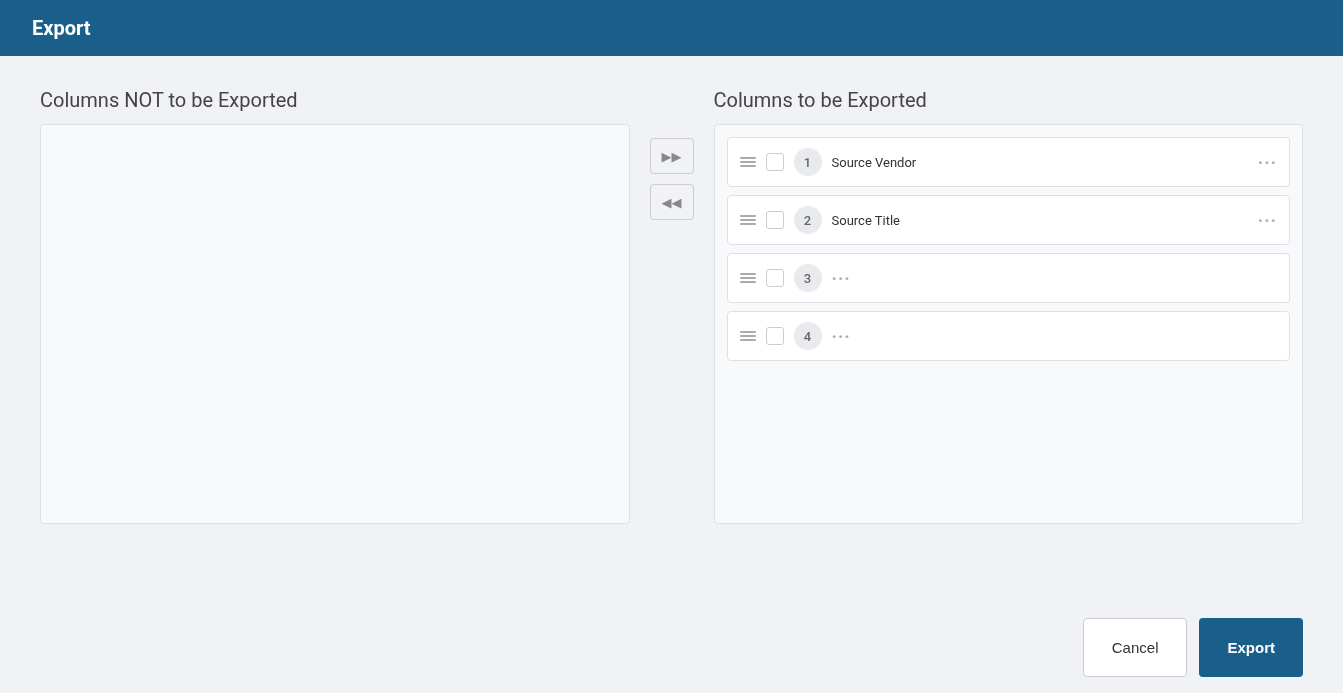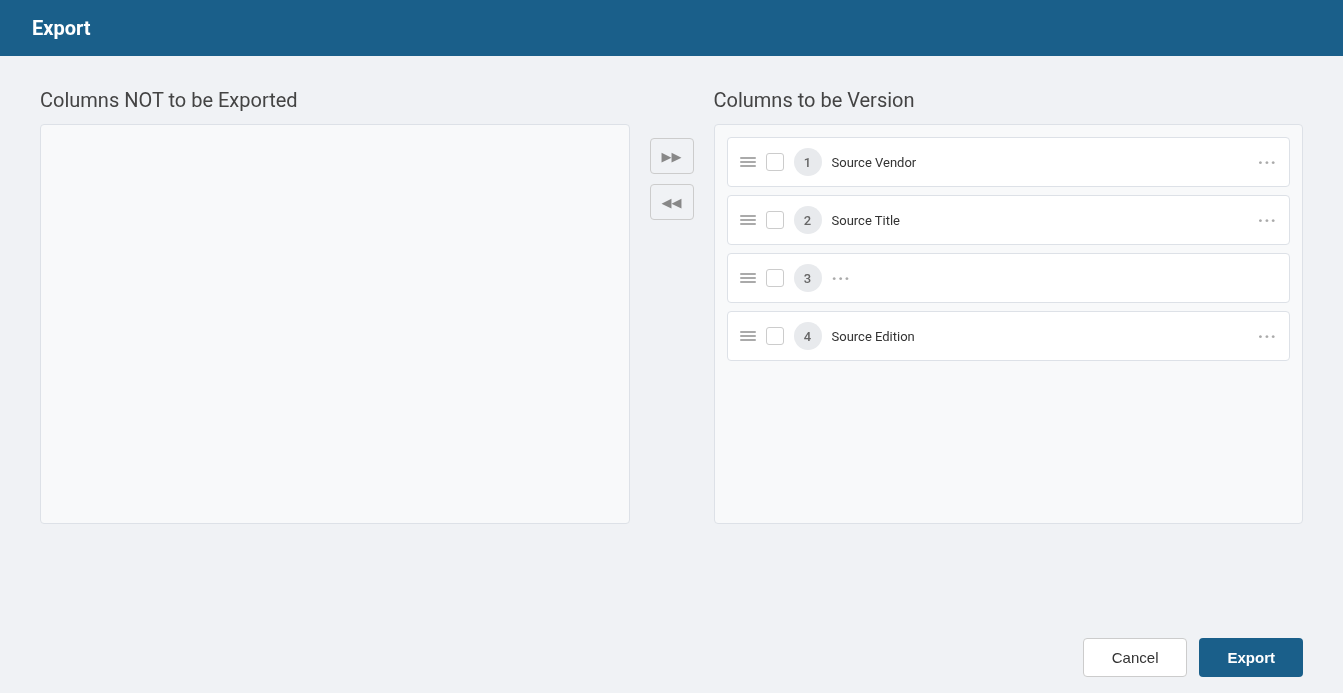--- a/index.html
+++ b/index.html
@@ -169,21 +169,21 @@
       right: 0;
       width: 1343px;
       padding: 16px 40px;
       display: flex;
       justify-content: flex-end;
       gap: 12px;
       background: #f0f2f5;
     }
 
     .btn-cancel {
-      padding: 10px 28px;
+      padding: 20px 28px;
       background: white;
       border: 1px solid #ccc;
       border-radius: 4px;
       font-size: 15px;
       color: #333;
       cursor: pointer;
     }
 
     .btn-export {
       padding: 10px 28px;
@@ -213,21 +213,21 @@
   <div class="transfer-buttons">
     <button class="transfer-btn" title="Move to export">
       <span>▶▶</span>
     </button>
     <button class="transfer-btn" title="Move from export">
       <span>◀◀</span>
     </button>
   </div>
 
   <div class="right-panel">
-    <div class="panel-label">Columns to be Version</div>
+    <div class="panel-label">Columns to be Exported</div>
     <div class="export-list" id="export-list">
     <div class="export-item">
       <div class="drag-handle">
         <span></span>
             <span></span>
             <span></span>
       </div>
       <input type="checkbox" class="item-checkbox" style="">
       <div class="item-number">1</div>
       <span class="item-label">Source Vendor</span>
@@ -255,21 +255,20 @@
       <span class="item-more" title="More options">···</span>
     </div>
         <div class="export-item">
       <div class="drag-handle">
         <span></span>
             <span></span>
             <span></span>
       </div>
       <input type="checkbox" class="item-checkbox" style="">
       <div class="item-number">4</div>
-      <span class="item-label">Source Edition</span>
       <span class="item-more" title="More options">···</span>
     </div>
       </div>
   </div>
 
 </div>
 
 <div class="footer">
   <button class="btn-cancel">Cancel</button>
   <button class="btn-export">Export</button>

